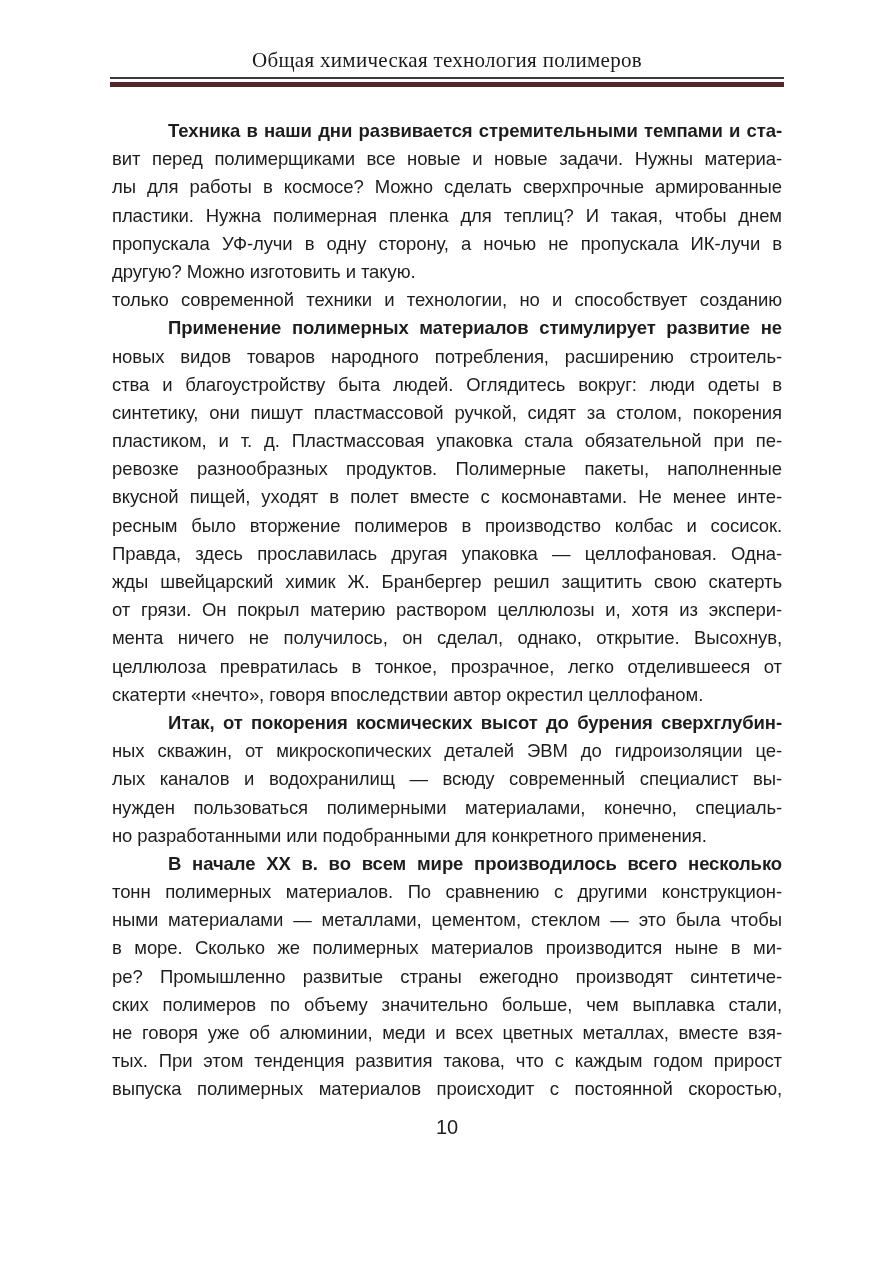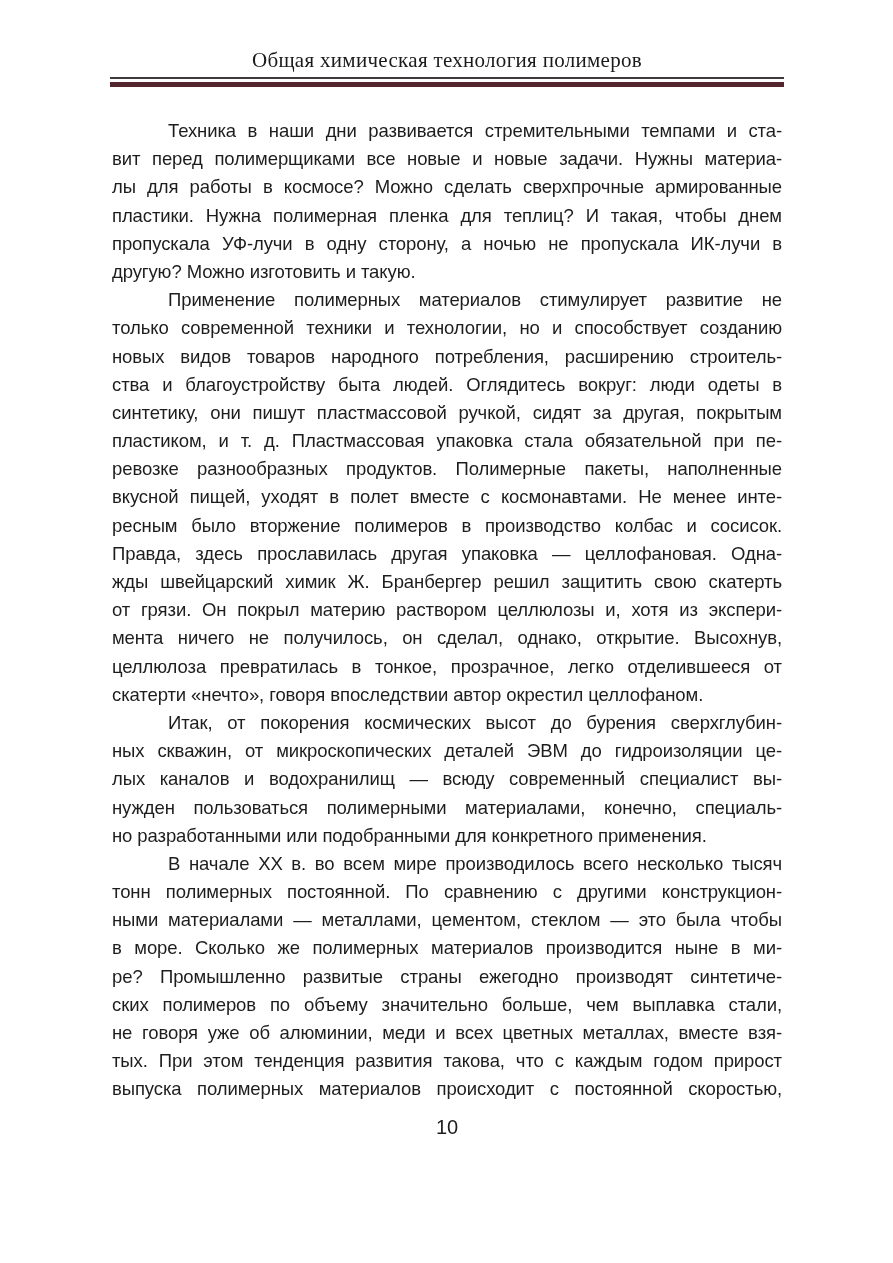--- a/index.html
+++ b/index.html
@@ -41,21 +41,21 @@
     letter-spacing: -0.1px;
     color: var(--text, #1d1d1d);
   }
   .paragraph { margin: 0; }
   .line {
     text-align: justify;
     text-align-last: justify;
     height: 28.2px;
     overflow: hidden;
   }
-  .line.first { text-indent: 56px; }
+  .line.first { text-indent: 56px; font-weight: bold; }
   .line.lastfree { text-align-last: left; }
   .page-number {
     position: absolute;
     top: 1116px; left: 112px; width: 670px;
     text-align: center;
     font-size: 20px;
     color: var(--text, #1d1d1d);
   }
 </style>
 </head>
@@ -71,46 +71,46 @@
   <div class="body-text">
       <div class="paragraph">
         <div class="line first">Техника в наши дни развивается стремительными темпами и ста-</div>
         <div class="line">вит перед полимерщиками все новые и новые задачи. Нужны материа-</div>
         <div class="line">лы для работы в космосе? Можно сделать сверхпрочные армированные</div>
         <div class="line">пластики. Нужна полимерная пленка для теплиц? И такая, чтобы днем</div>
         <div class="line">пропускала УФ-лучи в одну сторону, а ночью не пропускала ИК-лучи в</div>
         <div class="line lastfree">другую? Можно изготовить и такую.</div>
       </div>
       <div class="paragraph">
+        <div class="line">только современной техники и технологии, но и способствует созданию</div>
         <div class="line first">Применение полимерных материалов стимулирует развитие не</div>
-        <div class="line">только современной техники и технологии, но и способствует созданию</div>
         <div class="line">новых видов товаров народного потребления, расширению строитель-</div>
         <div class="line">ства и благоустройству быта людей. Оглядитесь вокруг: люди одеты в</div>
-        <div class="line">синтетику, они пишут пластмассовой ручкой, сидят за другая, покрытым</div>
+        <div class="line">синтетику, они пишут пластмассовой ручкой, сидят за столом, покорения</div>
         <div class="line">пластиком, и т. д. Пластмассовая упаковка стала обязательной при пе-</div>
         <div class="line">ревозке разнообразных продуктов. Полимерные пакеты, наполненные</div>
         <div class="line">вкусной пищей, уходят в полет вместе с космонавтами. Не менее инте-</div>
         <div class="line">ресным было вторжение полимеров в производство колбас и сосисок.</div>
         <div class="line">Правда, здесь прославилась другая упаковка — целлофановая. Одна-</div>
         <div class="line">жды швейцарский химик Ж. Бранбергер решил защитить свою скатерть</div>
         <div class="line">от грязи. Он покрыл материю раствором целлюлозы и, хотя из экспери-</div>
         <div class="line">мента ничего не получилось, он сделал, однако, открытие. Высохнув,</div>
         <div class="line">целлюлоза превратилась в тонкое, прозрачное, легко отделившееся от</div>
         <div class="line lastfree">скатерти «нечто», говоря впоследствии автор окрестил целлофаном.</div>
       </div>
       <div class="paragraph">
         <div class="line first">Итак, от покорения космических высот до бурения сверхглубин-</div>
         <div class="line">ных скважин, от микроскопических деталей ЭВМ до гидроизоляции це-</div>
         <div class="line">лых каналов и водохранилищ — всюду современный специалист вы-</div>
         <div class="line">нужден пользоваться полимерными материалами, конечно, специаль-</div>
         <div class="line lastfree">но разработанными или подобранными для конкретного применения.</div>
       </div>
       <div class="paragraph">
         <div class="line first">В начале XX в. во всем мире производилось всего несколько тысяч</div>
-        <div class="line">тонн полимерных постоянной. По сравнению с другими конструкцион-</div>
+        <div class="line">тонн полимерных материалов. По сравнению с другими конструкцион-</div>
         <div class="line">ными материалами — металлами, цементом, стеклом — это была чтобы</div>
         <div class="line">в море. Сколько же полимерных материалов производится ныне в ми-</div>
         <div class="line">ре? Промышленно развитые страны ежегодно производят синтетиче-</div>
         <div class="line">ских полимеров по объему значительно больше, чем выплавка стали,</div>
         <div class="line">не говоря уже об алюминии, меди и всех цветных металлах, вместе взя-</div>
         <div class="line">тых. При этом тенденция развития такова, что с каждым годом прирост</div>
         <div class="line">выпуска полимерных материалов происходит с постоянной скоростью,</div>
       </div>
     </div>
 

